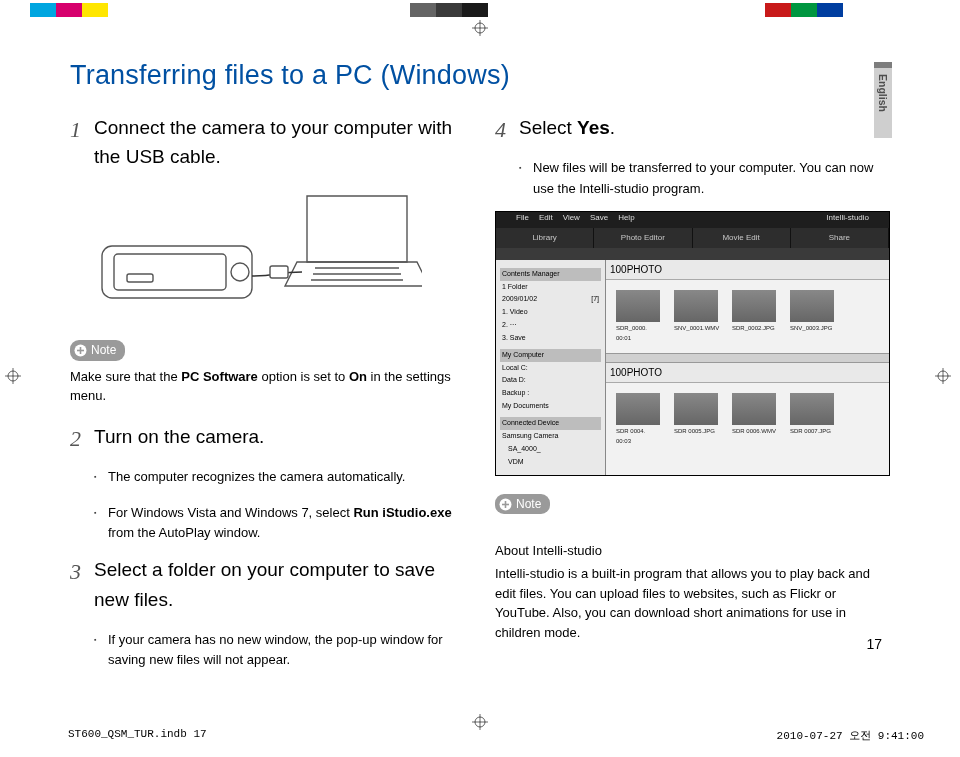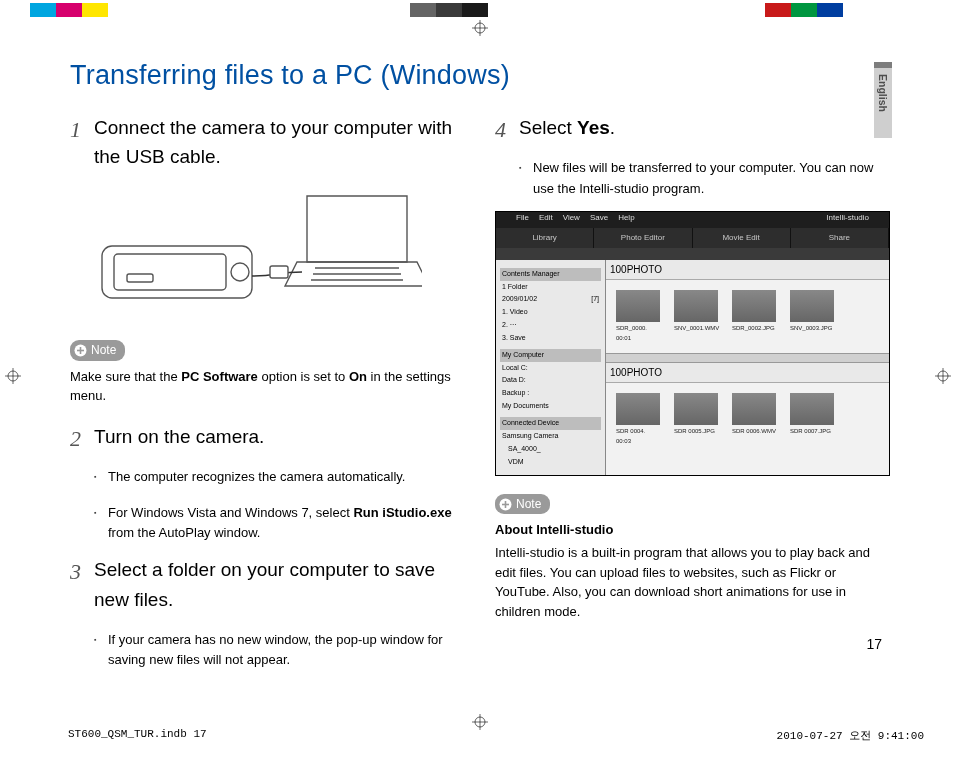--- a/index.html
+++ b/index.html
@@ -43,21 +43,21 @@
   .note-badge { display: inline-flex; align-items: center; background: #9a9a9a; color: #fff; font-size: 12px; border-radius: 9px; padding: 1px 9px 1px 4px; margin-bottom: 6px; }
   .note-badge svg { margin-right: 4px; }
   .note-text { font-size: 13px; line-height: 1.5; }
 
   .lang-tab { position: absolute; right: -2px; top: 2px; background: #cfcfcf; color: #4d4d4d; font-size: 10.5px; font-weight: 600; padding: 6px 3px 26px 3px; writing-mode: vertical-rl; text-orientation: mixed; border-top: 6px solid #7d7d7d; }
 
   .illus { margin: 8px 0 18px 22px; }
 
   .notebox1 { margin: 20px 0 16px 0; }
 
-  .about-head { font-weight: 700; margin-top: 0; margin-bottom: 3px; }
+  .about-head { font-weight: 400; margin-top: 21px; margin-bottom: 3px; }
 
   .pgnum { position: absolute; right: 78px; top: 636px; font-size: 14px; }
 
   .footer { position: absolute; left: 36px; bottom: 14px; right: 36px; display:flex; justify-content: space-between; font-size: 11px; font-family: "Courier New", monospace; color: #000; margin-left: 32px; }
 
   
   .app-shot { width: 395px; height: 265px; background: #3a3a3a; border: 1px solid #000; position: relative; margin-top: 4px; }
   .app-shot .toprow { height: 16px; background:#1e1e1e; display:flex; align-items:flex-start; padding:0 20px; color:#ddd; font-size:8px; gap:10px;}
   .app-shot .tabs { height: 20px; background:#2d2d2d; display:flex;}
   .app-shot .tabs .t { flex:1; border-right:1px solid #111; color:#c8c8c8; font-size:8px; display:flex; align-items:flex-end; justify-content:center; padding-bottom:3px;}

